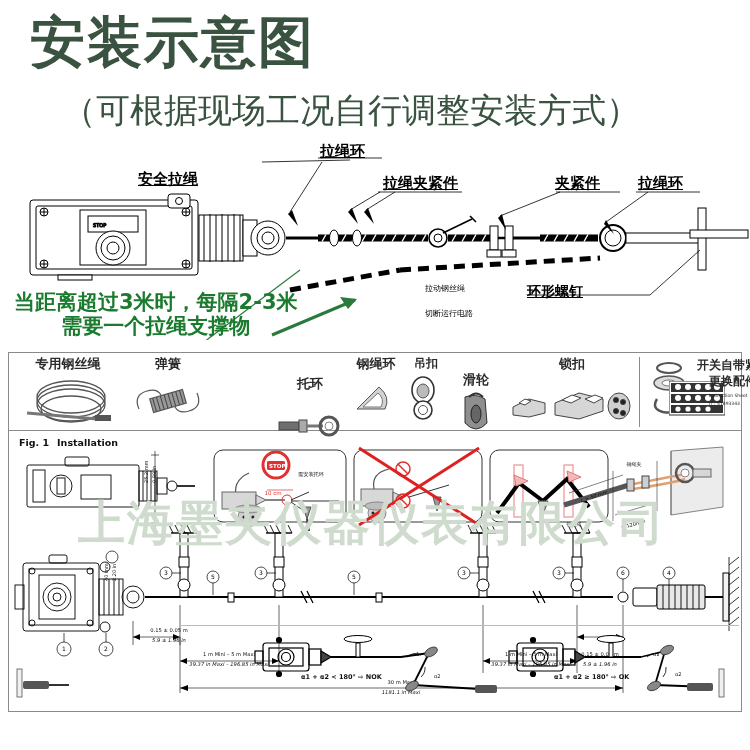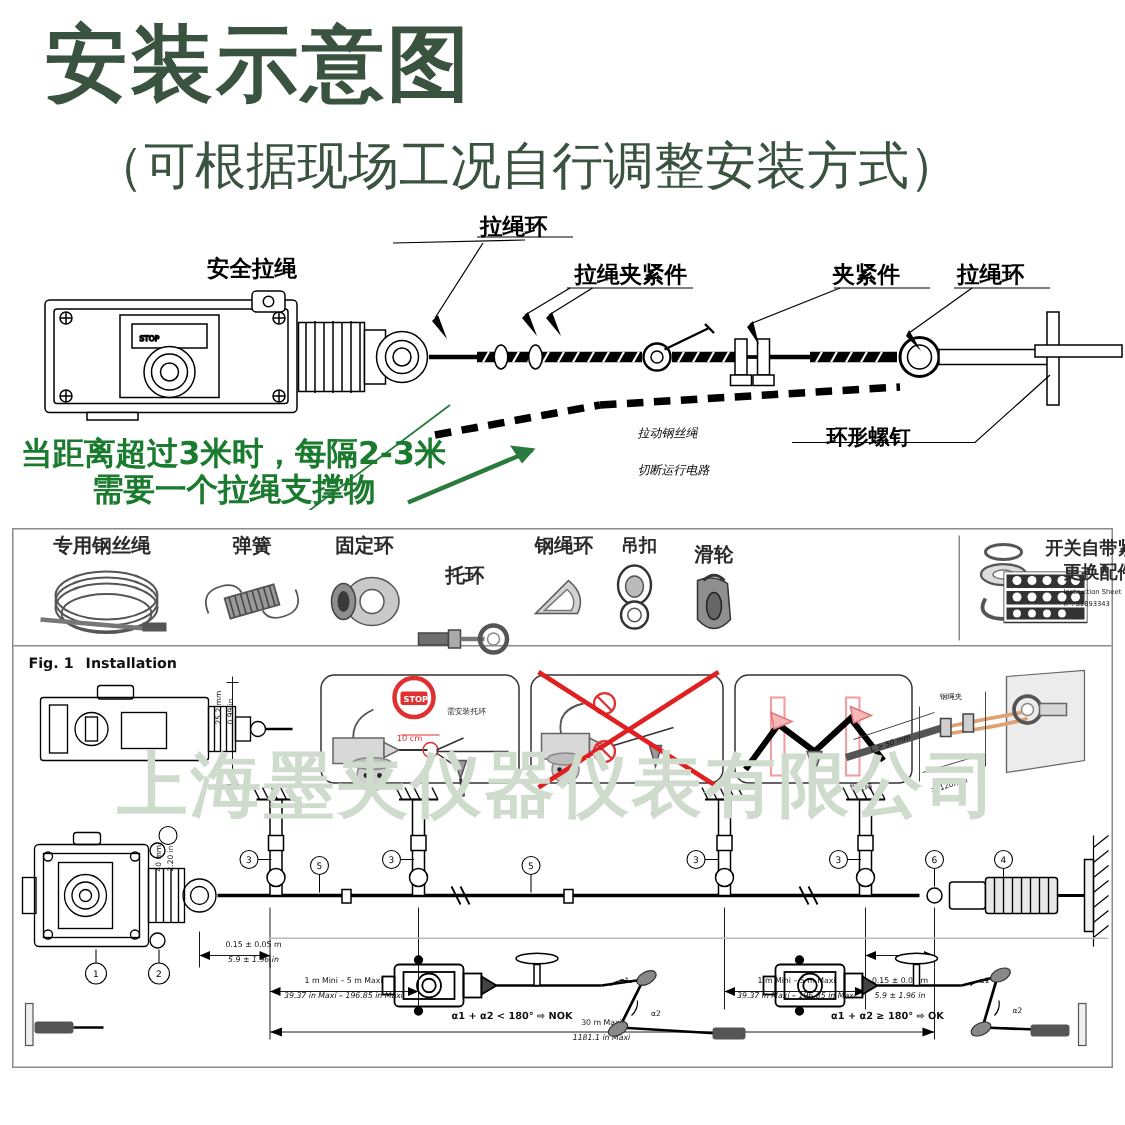--- a/index.html
+++ b/index.html
@@ -29,26 +29,26 @@
     font-family: Liberation Sans, sans-serif;
     white-space: nowrap;
   }
 
   
   .top-diagram { position: absolute; left: 0; top: 140px; width: 750px; height: 200px; }
   .lbl-cn {
     position: absolute;
     font-family: "DejaVu Serif", serif;
     font-size: 15px; font-weight: bold;
-    color: #000; white-space: nowrap;
+    color: #000; white-space: nowrap; text-decoration: underline;
   }
   .lbl-sm {
     position: absolute;
     font-family: "DejaVu Sans", sans-serif;
-    font-size: 8px; color: #000; white-space: nowrap; line-height: 1.25; font-style: italic;
+    font-size: 8px; color: #000; white-space: nowrap; line-height: 1.25;
   }
   .green-note {
     position: absolute; left: 14px; top: 290px;
     font-family: "DejaVu Sans", sans-serif;
     font-size: 21px; font-weight: bold;
     color: #1a7a2e; line-height: 1.15;
     white-space: nowrap;
   }
   .green-note .l2 { display:block; text-align:center; }
 
@@ -144,21 +144,21 @@
   <div class="title-main">安装示意图</div>
   <div class="title-sub">（可根据现场工况自行调整安装方式）</div>
 
   <div class="top-diagram">
 
     <div class="lbl-cn" style="left:138px; top:30px;">安全拉绳</div>
     <div class="lbl-cn" style="left:320px; top:2px;">拉绳环</div>
     <div class="lbl-cn" style="left:383px; top:34px;">拉绳夹紧件</div>
     <div class="lbl-cn" style="left:555px; top:34px;">夹紧件</div>
     <div class="lbl-cn" style="left:638px; top:34px;">拉绳环</div>
-    <div class="lbl-cn" style="left:551px; top:143px; font-size:14px;">环形螺钉</div>
+    <div class="lbl-cn" style="left:527px; top:143px; font-size:14px;">环形螺钉</div>
 
     <div class="lbl-sm" style="left:425px; top:144px;">拉动钢丝绳</div>
     <div class="lbl-sm" style="left:425px; top:155px;margin-top:14px;">切断运行电路</div>
 
     <svg width="750" height="200" style="position:absolute; left:0; top:0;">
 
       <g class="ln" stroke-width="1">
         <rect x="30" y="60" width="168" height="75" rx="3" fill="#fff"></rect>
         <rect x="36" y="66" width="156" height="63" rx="2" fill="#fff"></rect>
 
@@ -349,29 +349,20 @@
                 <line x1="41" y1="21" x2="41" y2="35"></line>
                   <line x1="45" y1="21" x2="45" y2="35"></line>
                 <line x1="49" y1="21" x2="49" y2="35"></line>
                   <line x1="53" y1="21" x2="53" y2="35"></line>
               </g>
             </g>
           </g>
         </svg>
       </div>
 
-      <div class="cat-item" style="left:203px; top:2px; width:62px;">
-        <div class="cat-label">固定环</div>
-        <svg width="62" height="52">
-          <ellipse cx="36" cy="28" rx="18" ry="16" fill="#c9c9c9" stroke="#555"></ellipse>
-          <ellipse cx="36" cy="28" rx="8" ry="8" fill="#fff" stroke="#555"></ellipse>
-          <ellipse cx="17" cy="28" rx="8" ry="12" fill="#8e8e8e" stroke="#444"></ellipse>
-          <ellipse cx="17" cy="28" rx="4" ry="7" fill="#3a3a3a"></ellipse>
-        </svg>
-      </div>
 
       <div class="cat-item" style="left:268px; top:2px; width:66px;margin-top:20px;">
         <div class="cat-label">托环</div>
         <svg width="66" height="52">
           <rect x="2" y="29" width="20" height="8" fill="#6f6f6f" stroke="#444"></rect>
           <rect x="22" y="27" width="8" height="12" fill="#aaa" stroke="#444"></rect>
           <line x1="30" y1="33" x2="46" y2="33" stroke="#777" stroke-width="3"></line>
           <circle cx="52" cy="33" r="9" fill="none" stroke="#555" stroke-width="3"></circle>
           <circle cx="52" cy="33" r="4" fill="#fff" stroke="#888"></circle>
         </svg>
@@ -388,29 +379,46 @@
       <div class="cat-item" style="left:392px; top:2px; width:50px;">
         <div class="cat-label" style="font-size:12px;">吊扣</div>
         <svg width="50" height="52">
           <ellipse cx="22" cy="18" rx="11" ry="13" fill="#fff" stroke="#333" stroke-width="1.6"></ellipse>
           <ellipse cx="22" cy="19" rx="6" ry="7" fill="#bbb" stroke="#555"></ellipse>
           <circle cx="22" cy="38" r="9" fill="#fff" stroke="#333" stroke-width="1.6"></circle>
           <circle cx="22" cy="38" r="4.5" fill="#fff" stroke="#555"></circle>
         </svg>
       </div>
 
-      <div class="cat-item" style="left:440px; top:8px; width:54px;">
+      <div class="cat-item" style="left:440px; top:18px; width:54px;">
         <div class="cat-label">滑轮</div>
         <svg width="54" height="52">
           <path d="M 16 8 Q 27 4 36 10 L 38 34 Q 27 46 16 34 Z" fill="#8f8f8f" stroke="#333"></path>
           <ellipse cx="27" cy="25" rx="5" ry="9" fill="#666" stroke="#222"></ellipse>
           <path d="M 20 8 q 7 -7 14 0" fill="none" stroke="#333" stroke-width="2"></path>
         </svg>
       </div>
 
+      <div class="cat-item" style="left:498px; top:2px; width:130px;">
+        <div class="cat-label">锁扣</div>
+        <svg width="130" height="52">
+          <g stroke="#444" fill="#d6d6d6">
+            <path d="M 6 34 L 22 26 L 38 30 L 38 40 L 22 44 L 6 42 Z"></path>
+            <path d="M 12 30 l 6 -4 l 6 2 l -6 4 Z" fill="#fff"></path>
+            <path d="M 48 30 L 72 20 L 96 26 L 96 38 L 72 46 L 48 42 Z"></path>
+            <path d="M 55 27 l 10 -5 l 9 3 l -10 5 Z" fill="#fff"></path>
+            <path d="M 78 26 l 10 -4 l 8 3 l -9 5 Z" fill="#fff"></path>
+            <ellipse cx="112" cy="33" rx="11" ry="13" fill="#cfcfcf"></ellipse>
+            <circle cx="109" cy="27" r="2.6" fill="#222"></circle>
+            <circle cx="116" cy="29" r="2.6" fill="#222"></circle>
+            <circle cx="109" cy="38" r="2.6" fill="#222"></circle>
+            <circle cx="116" cy="40" r="2.6" fill="#222"></circle>
+          </g>
+        </svg>
+      </div>
 
       <div class="cat-divider" style="left:630px;"></div>
 
       <svg width="56" height="60" style="position:absolute; left:638px; top:8px;">
         <ellipse cx="22" cy="7" rx="12" ry="5" fill="none" stroke="#555" stroke-width="2"></ellipse>
         <ellipse cx="22" cy="22" rx="15" ry="7" fill="#ddd" stroke="#555" stroke-width="1.5"></ellipse>
         <ellipse cx="22" cy="22" rx="7" ry="3" fill="#fff" stroke="#777"></ellipse>
         <path d="M 10 38 q -6 10 6 13 q 10 2 16 -3" fill="none" stroke="#555" stroke-width="2.5"></path>
       </svg>
       <svg width="56" height="36" style="position:absolute; left:660px; top:28px;">

